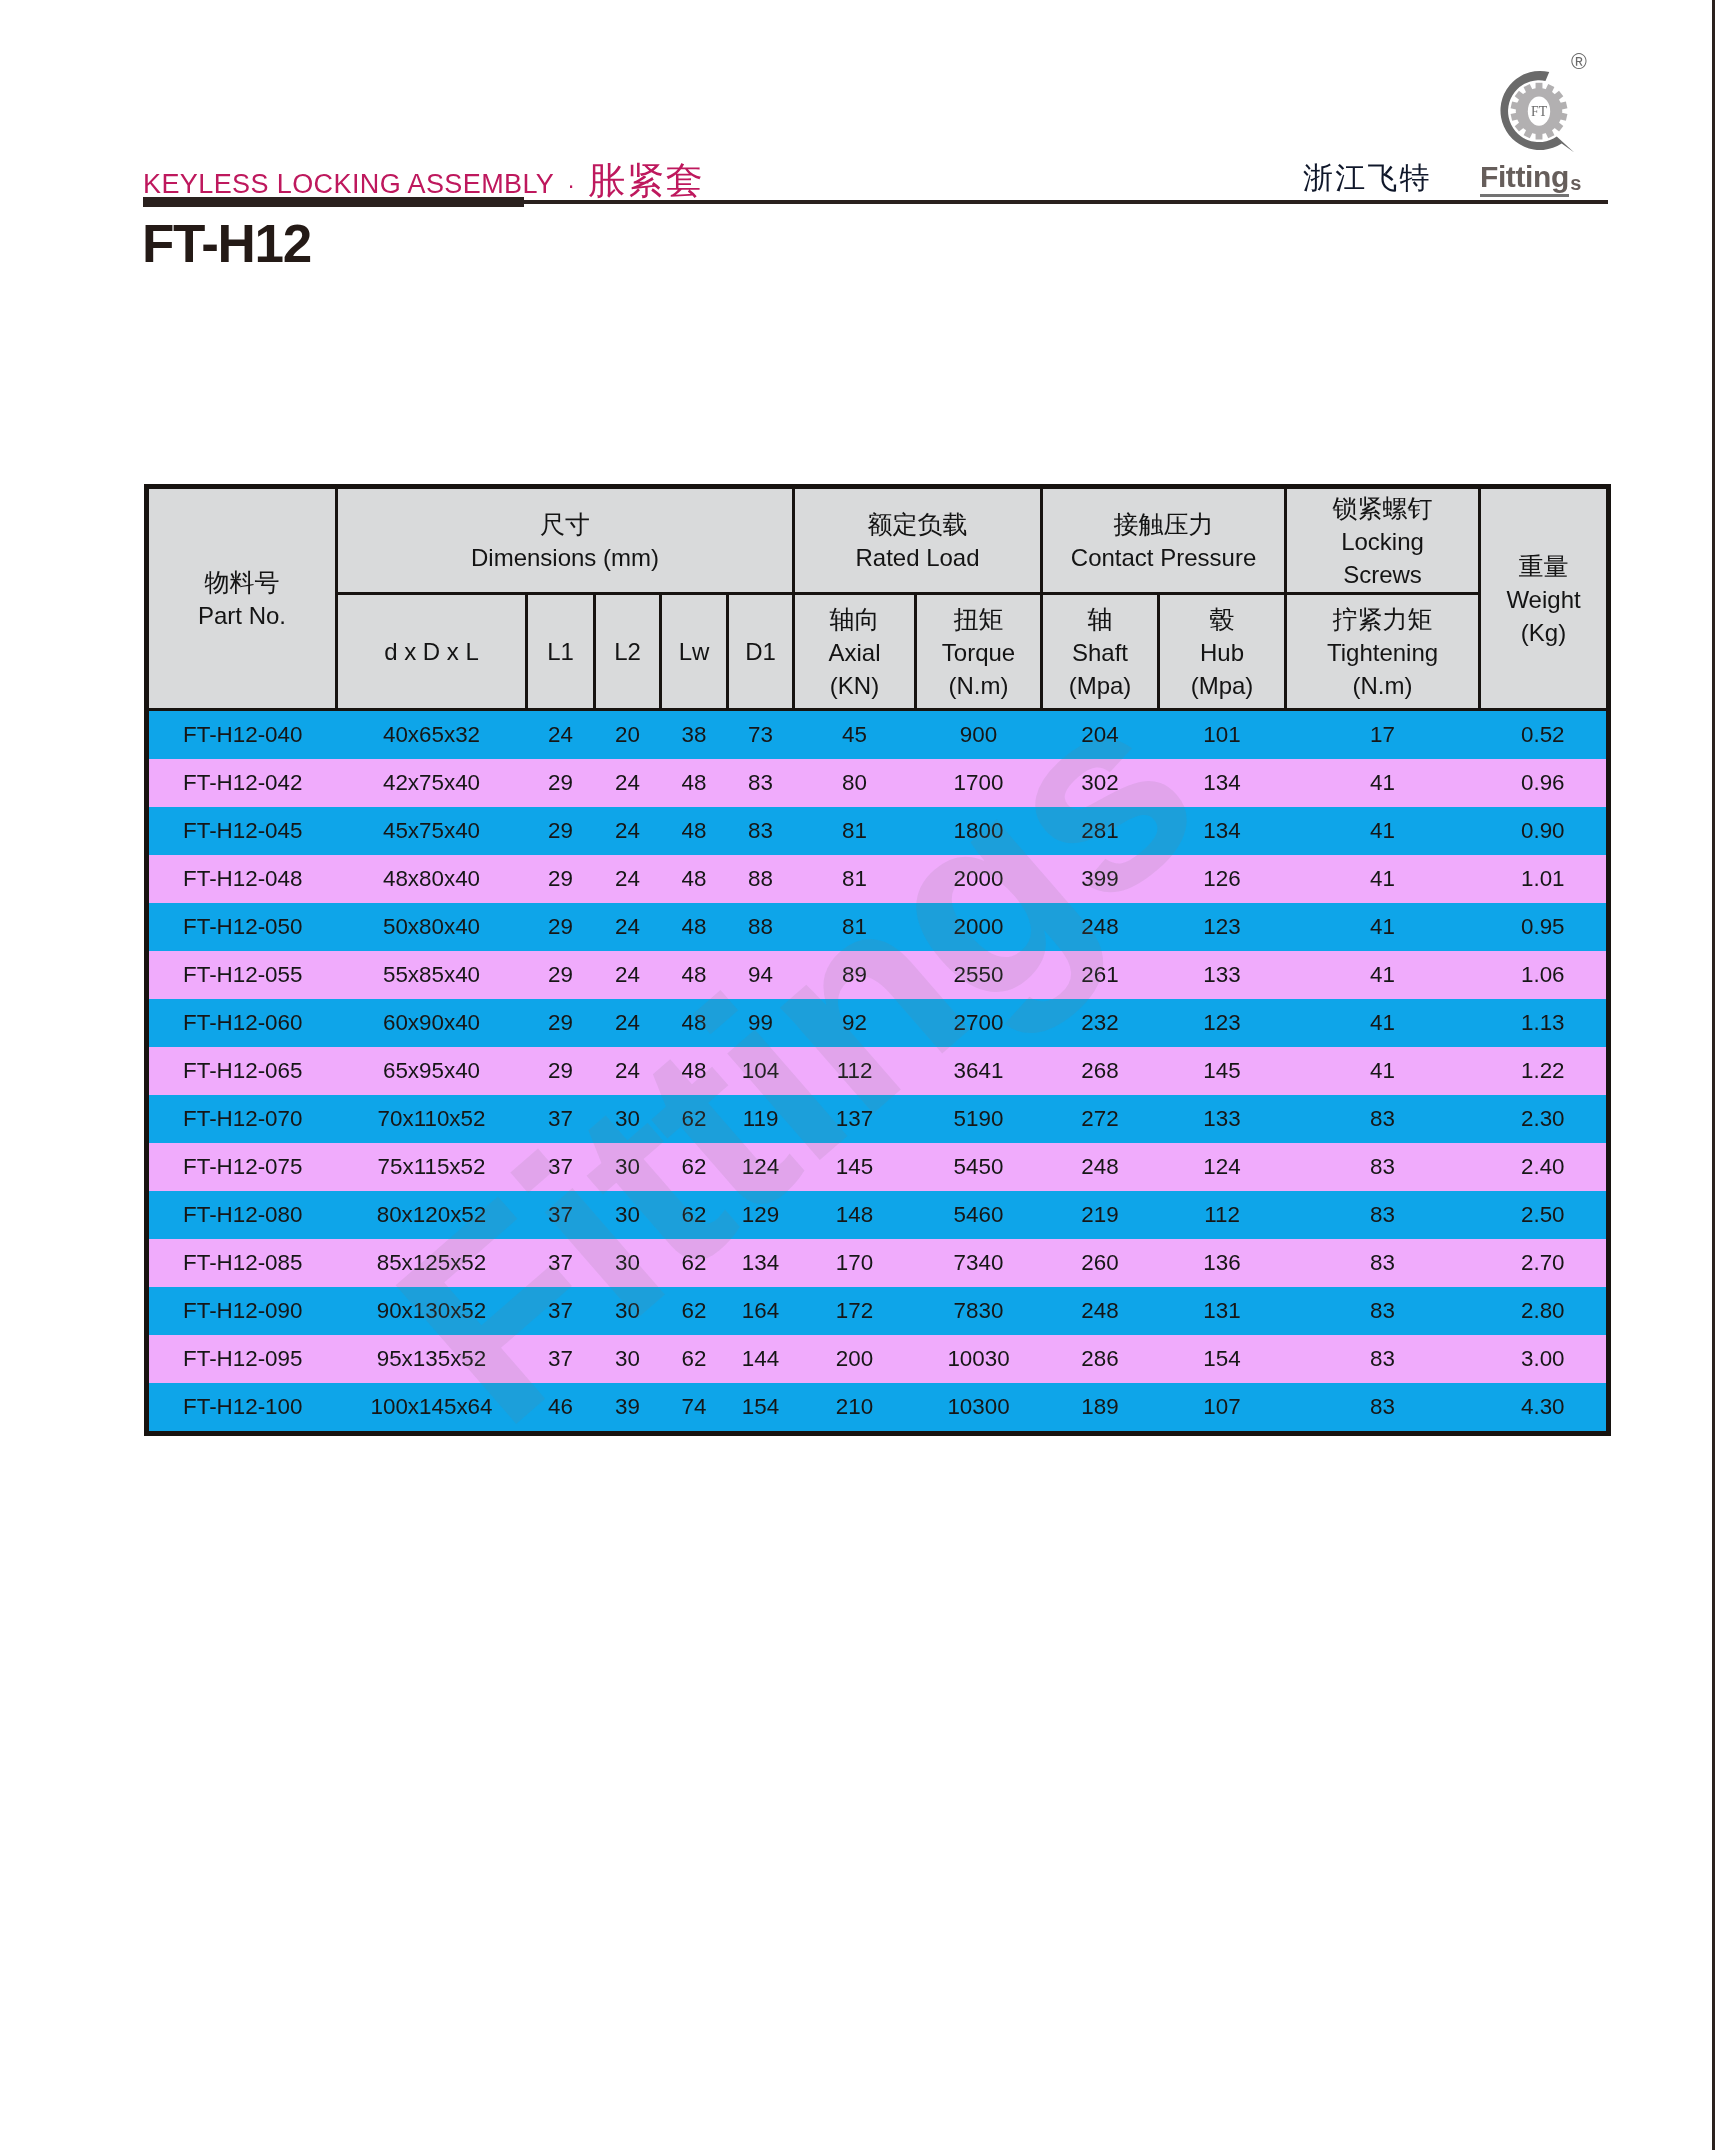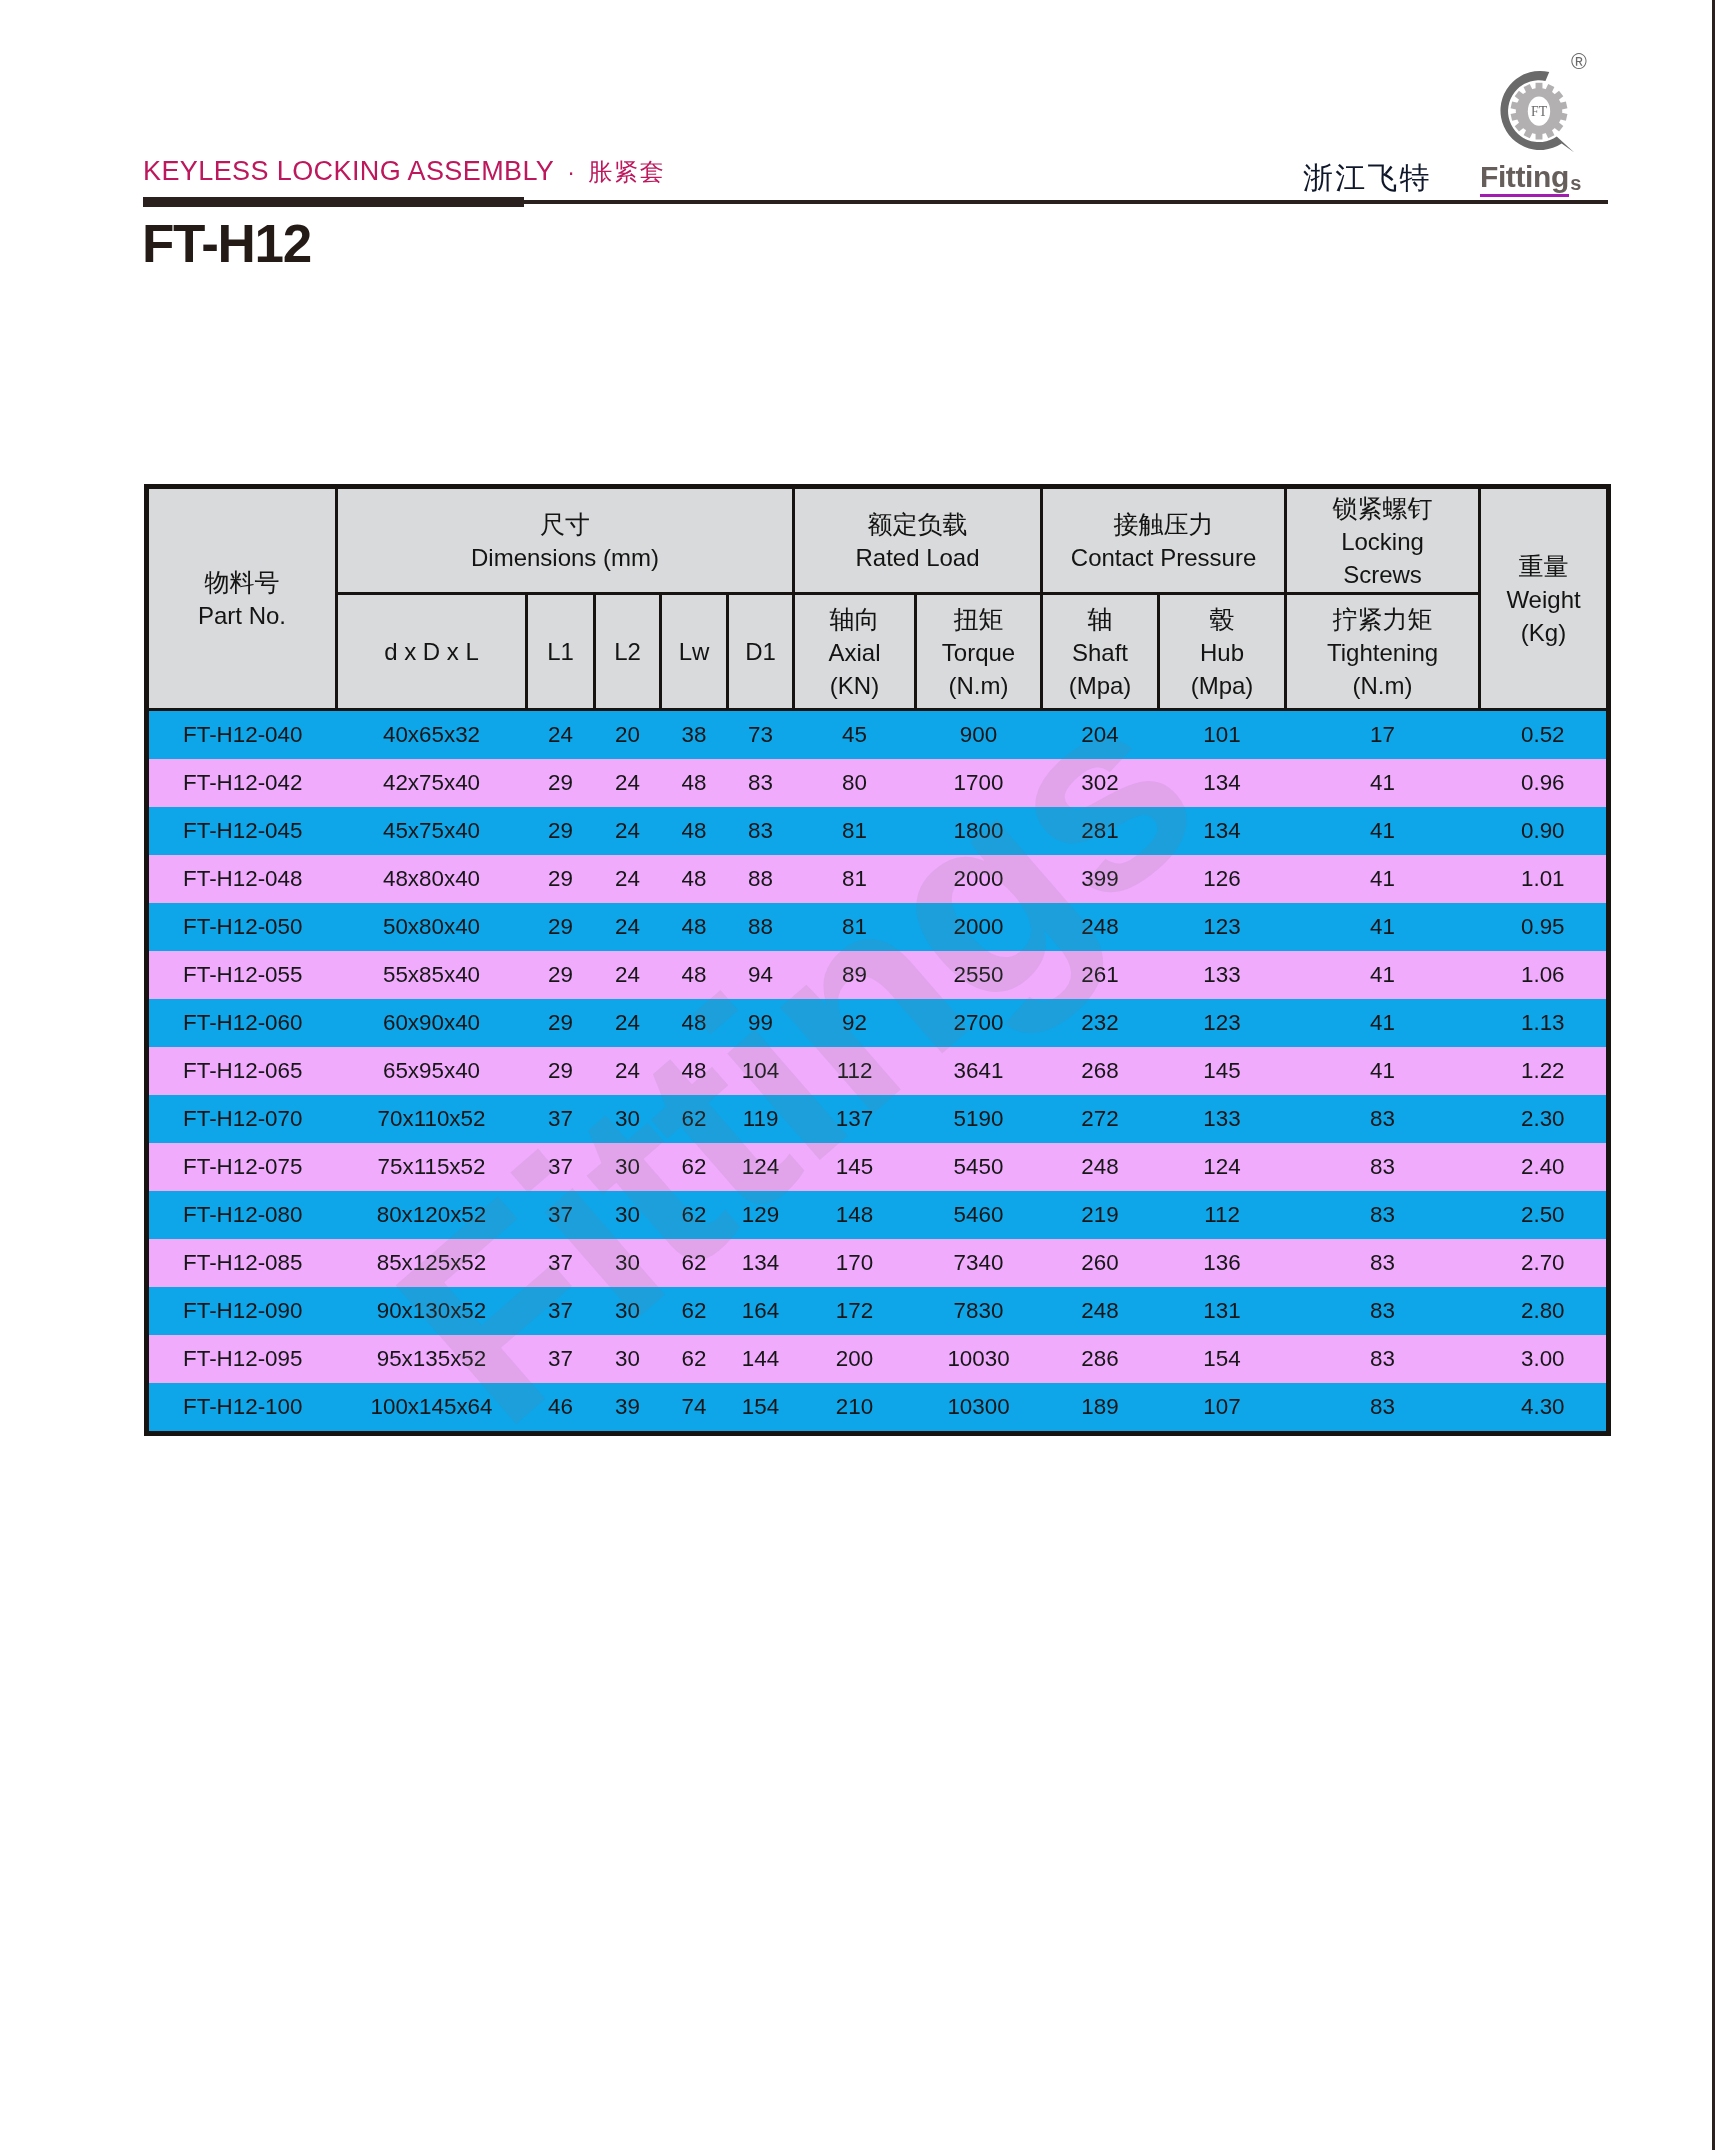--- a/index.html
+++ b/index.html
@@ -6,35 +6,35 @@
   body{
     width:1727px;height:2317px;position:relative;overflow:hidden;background:#ffffff;
     font-family:"Liberation Sans","DejaVu Sans",sans-serif;color:#141414;
   }
   
   .page-header-line{
     position:absolute;left:143px;top:156px;height:32px;white-space:nowrap;
     color:#be185d;font-size:27px;letter-spacing:0.4px;display:flex;align-items:baseline;
   }
   .page-header-line .sep{margin:0 13px;font-size:23px;}
-  .page-header-line .cn{font-size:24px;letter-spacing:1.7px;}
+  .page-header-line .cn{font-size:37px;letter-spacing:1.7px;}
   .brand-cn{
     position:absolute;left:1303px;top:158px;font-size:30px;color:#0f172a;
     letter-spacing:2.2px;white-space:nowrap;
   }
   .rule-thick{position:absolute;left:143px;top:197px;width:381px;height:9.5px;background:#2a211e;}
   .rule-thin{position:absolute;left:524px;top:200px;width:1084px;height:4.3px;background:#2a211e;}
   .right-rule{position:absolute;left:1712px;top:0;width:3.4px;height:2317px;background:#2a211e;}
   
   .logo-box{position:absolute;left:1496px;top:63px;width:86px;height:98px;}
   .reg-mark{position:absolute;left:1571px;top:50px;font-size:21.5px;color:#6a6a6a;}
   .wordmark{position:absolute;left:1480px;top:160px;white-space:nowrap;color:#665e5b;}
   .wordmark .main{
     font-size:30px;font-weight:700;letter-spacing:-0.4px;
-    border-bottom:3px solid #a21caf;padding-bottom:1.3px;
+    border-bottom:3px solid #737373;padding-bottom:1.3px;
   }
   .wordmark .sub{font-size:20px;font-weight:700;position:relative;top:3.4px;left:1.3px;}
   
   .product-title{
     position:absolute;left:142px;top:217px;font-size:53px;font-weight:600;
     color:#241a16;letter-spacing:-1.3px;line-height:1;
   }
   
   table.spec{
     position:absolute;left:144px;top:484px;width:1464px;

